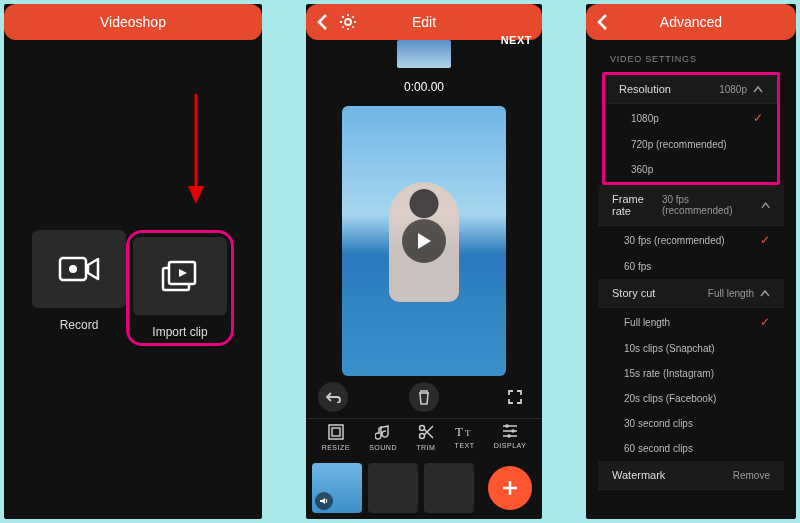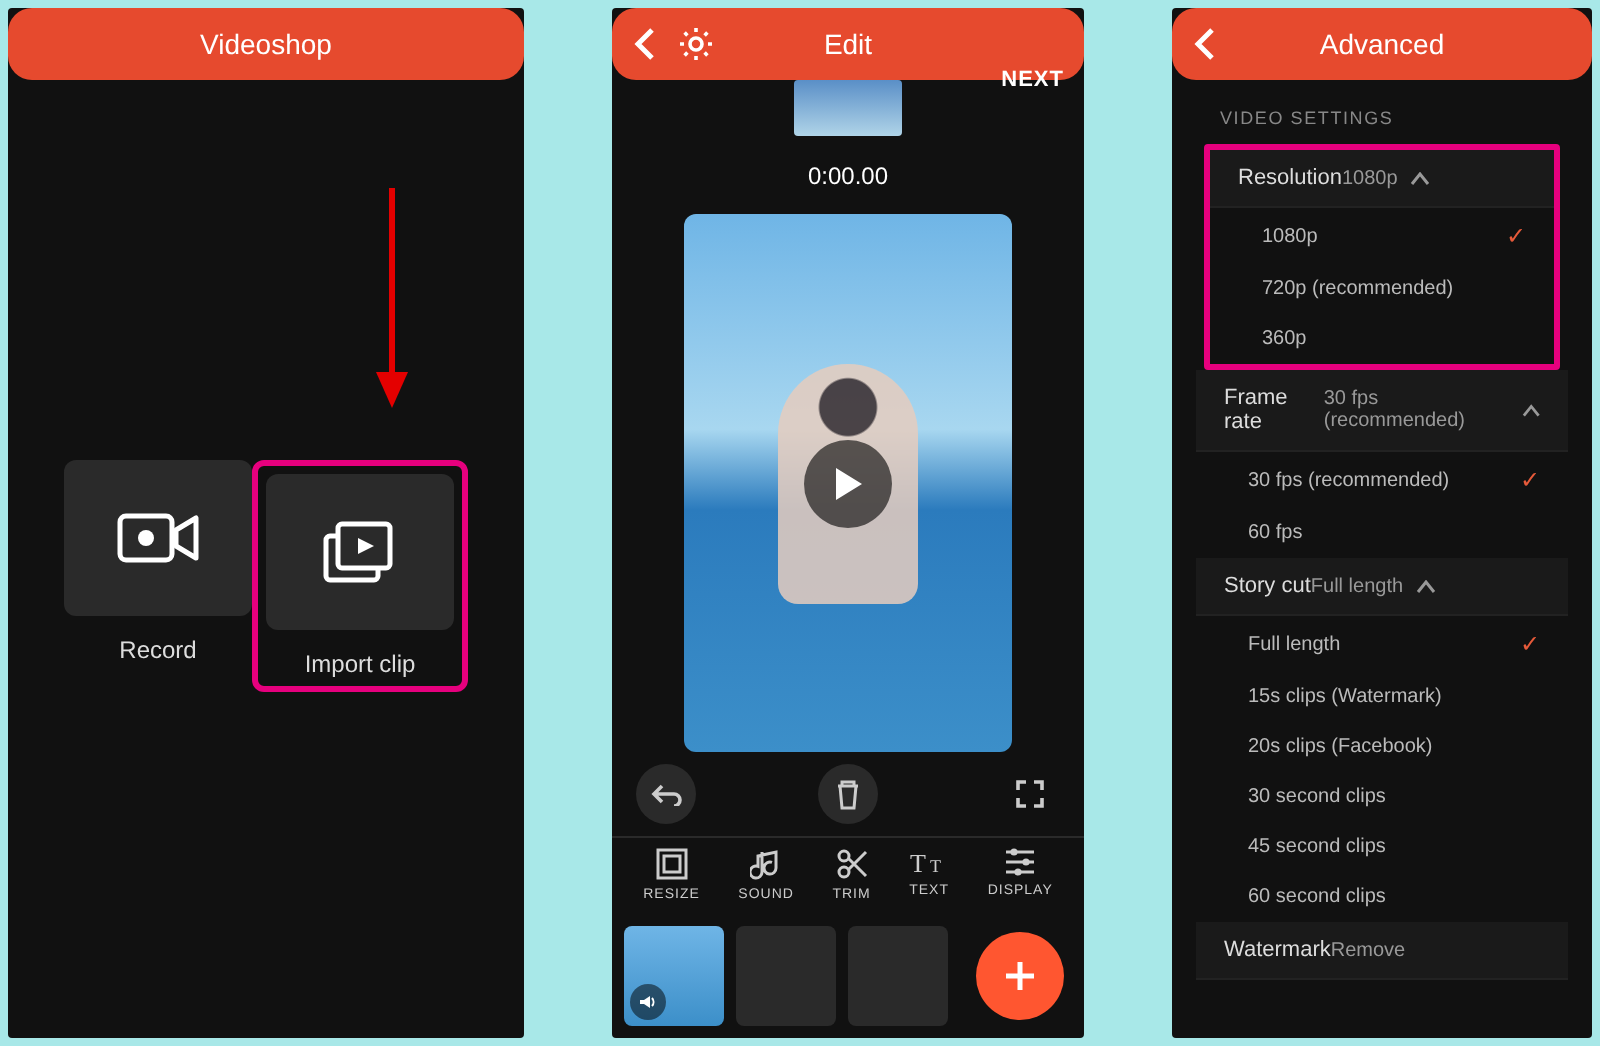--- a/index.html
+++ b/index.html
@@ -66,22 +66,23 @@
     align-items: center;
     justify-content: center;
     margin-bottom: 10px;
   }
   .action-card .label {
     color: #ddd;
     font-size: 12px;
   }
   .highlight-box {
     border: 3px solid #e6007e;
-    border-radius: 6px;
+    border-radius: 16px;
     padding: 4px;
+    text-decoration: underline;
   }
   .arrow-annotation {
     position: absolute;
     left: 182px;
     top: 90px;
   }
 
   
   .edit-body {
     display: flex;
@@ -192,21 +193,21 @@
     font-size: 11px;
   }
   .section-header {
     color: #888;
     font-size: 9px;
     letter-spacing: 0.8px;
     padding: 4px 12px 8px;
   }
   .setting-row {
     display: flex;
-    justify-content: flex-start;
+    justify-content: space-between;
     align-items: center;
     padding: 8px 14px;
     border-bottom: 1px solid #222;
   }
   .setting-row.header-row {
     background: #1a1a1a;
   }
   .setting-row .label { color: #ddd; }
   .setting-row .value { color: #999; font-size: 10px; display: flex; align-items: center; gap: 6px; }
   .sub-row {
@@ -436,30 +437,30 @@
         <svg width="10" height="7" viewBox="0 0 10 7">
             <path d="M1 6 L5 1 L9 6" stroke="#999" stroke-width="1.5" fill="none"></path>
           </svg>
       </span>
     </div>
     <div class="sub-row">
       <span>Full length</span>
       <span class="chk">✓</span>
     </div>
     <div class="sub-row">
-        <span>15s clips (Watermark)</span>
+        <span>10s clips (Snapchat)</span>
+      </div>
+    <div class="sub-row">
+        <span>15s rate (Instagram)</span>
       </div>
     <div class="sub-row">
         <span>20s clips (Facebook)</span>
       </div>
     <div class="sub-row">
         <span>30 second clips</span>
-      </div>
-    <div class="sub-row">
-        <span>45 second clips</span>
       </div>
     <div class="sub-row">
         <span>60 second clips</span>
       </div>
 
     <div class="setting-row header-row">
       <span class="label">Watermark</span>
       <span class="value">
         <span>Remove</span>
       </span>

